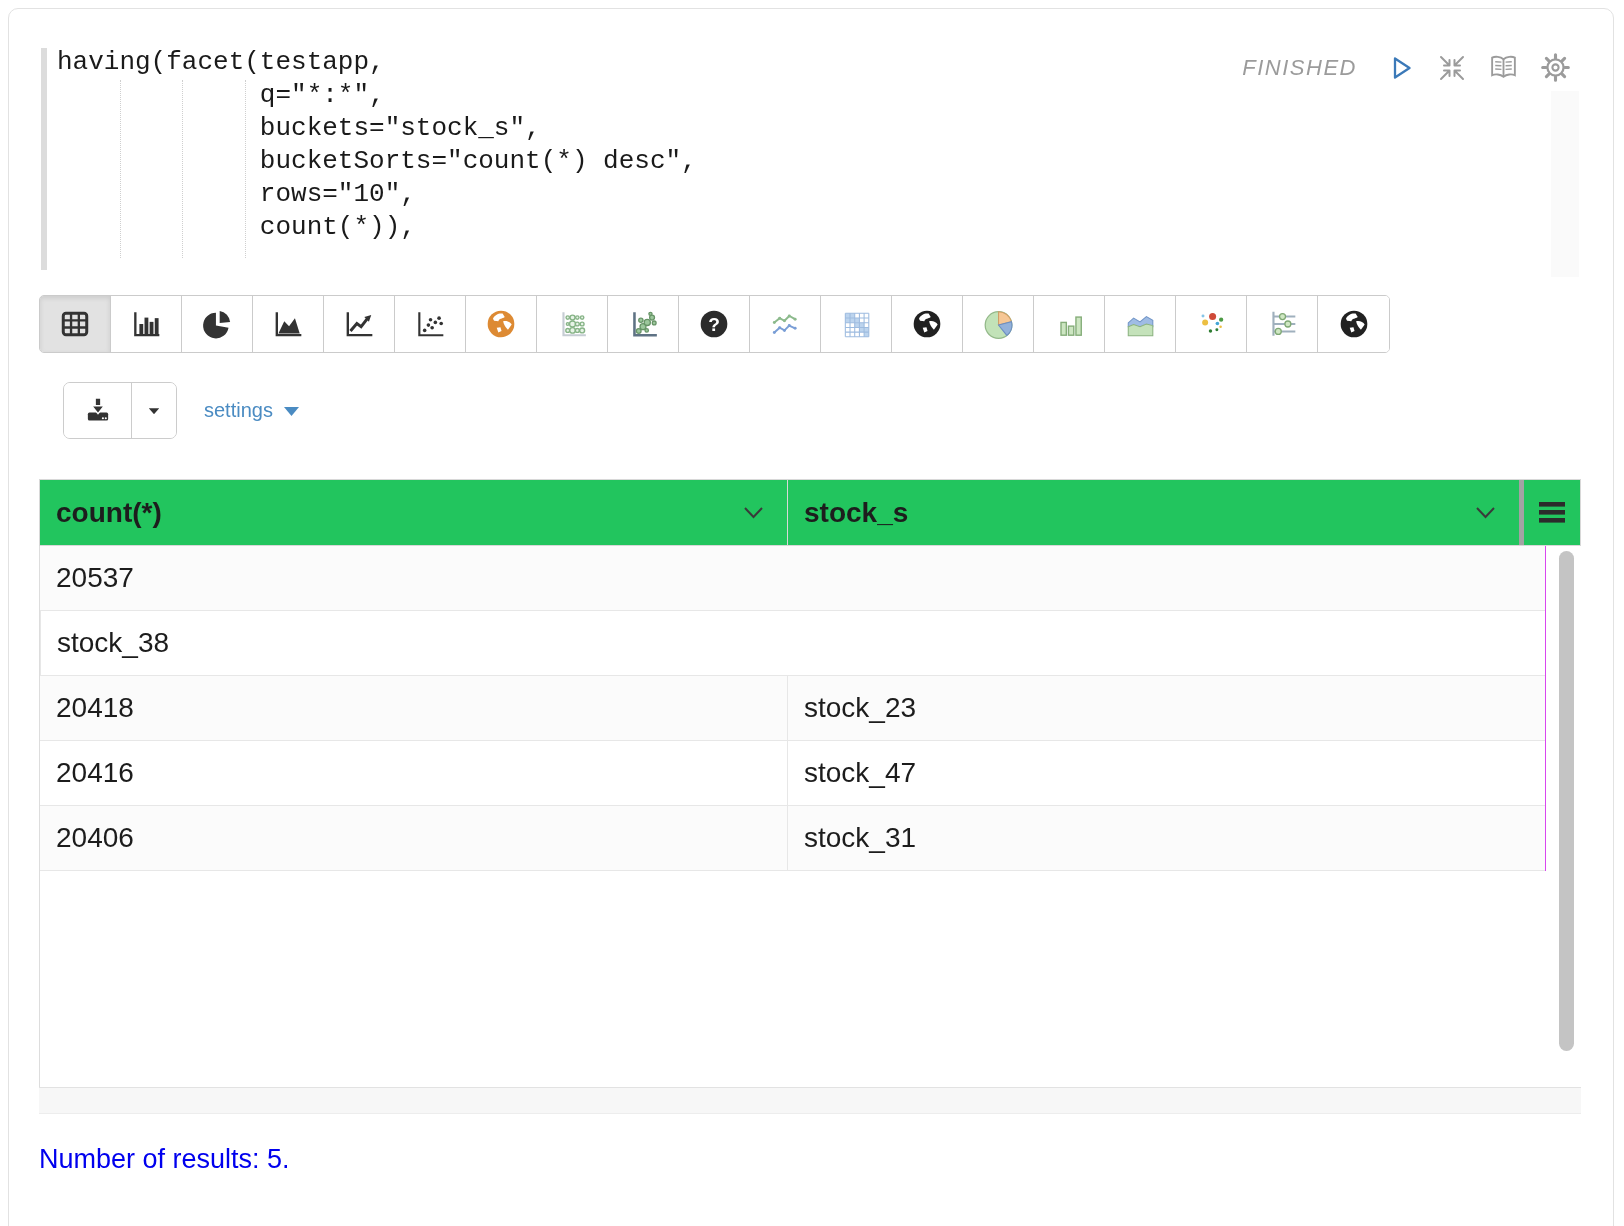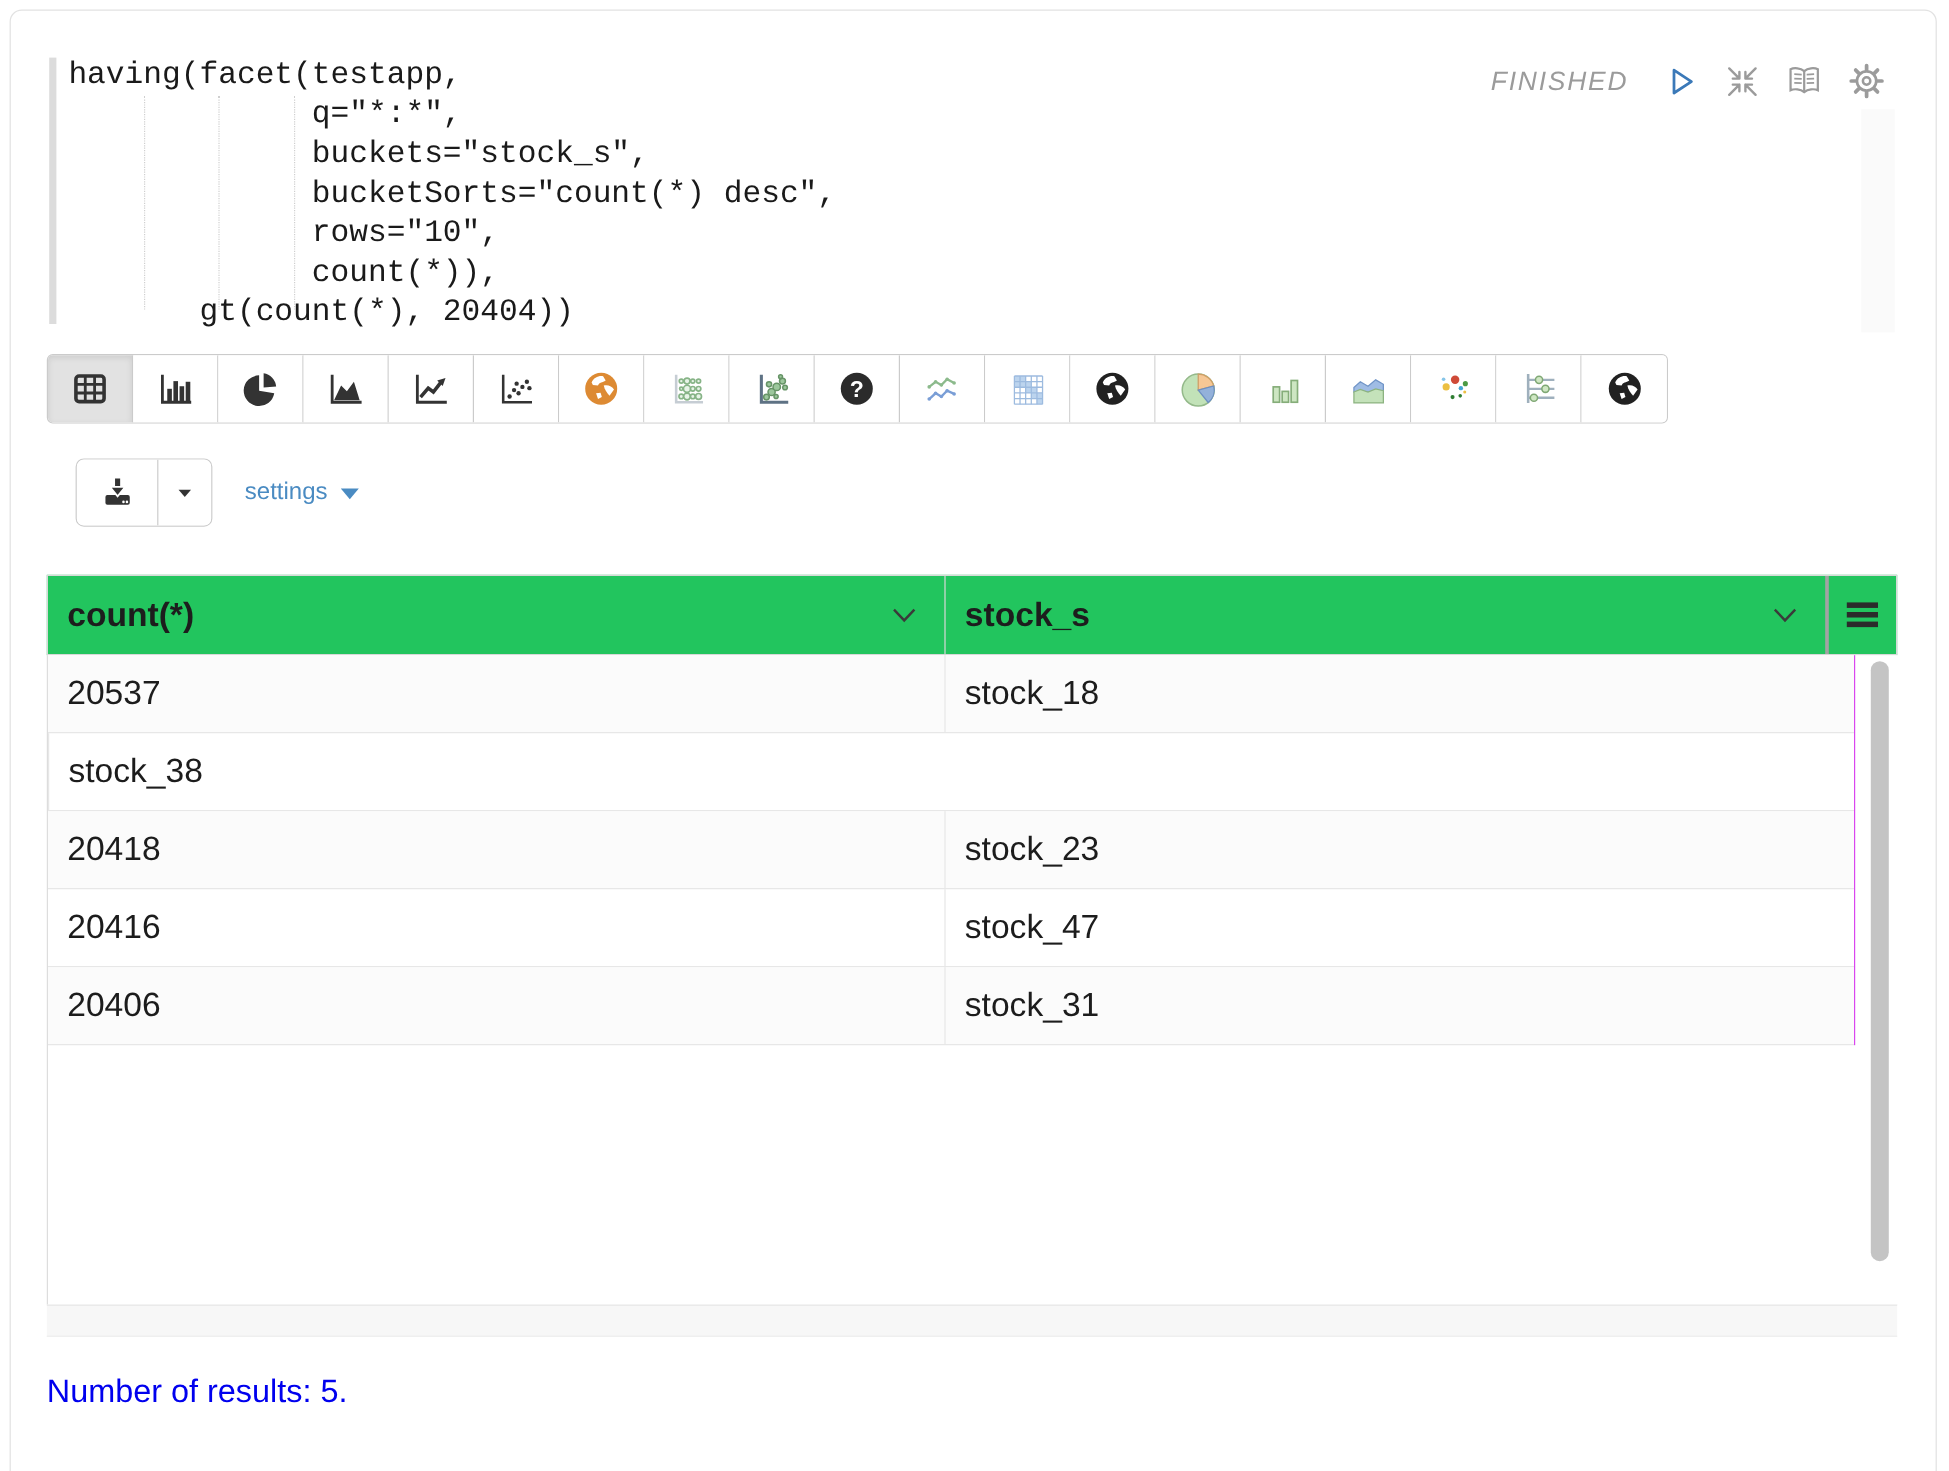--- a/index.html
+++ b/index.html
@@ -36,21 +36,21 @@
   .dl-caret{width:45px;border-left:1px solid #ccc;}
   .settings-link{margin-left:27px;font-size:20px;color:#4a8bc2;display:flex;align-items:center;
                  gap:10px;cursor:pointer;text-decoration:none;}
 
   
   .table-wrapper{margin:40px 0 0 30px;width:1542px;}
   .thead{display:flex;height:67px;background:#22c55e;border:1px solid #d8d8d8;box-sizing:border-box;}
   .th{display:flex;align-items:center;justify-content:space-between;height:100%;
       box-sizing:border-box;padding:0 22px 0 16px;font-weight:bold;font-size:28px;color:#1d1d1d;cursor:pointer;}
   .th1{width:748px;border-right:1px solid #d8d8d8;}
-  .th2{flex:1;border-right:3px solid #a3a3a3;}
+  .th2{flex:1;border-right:5px solid #a3a3a3;}
   .th-menu{width:56px;height:100%;display:flex;align-items:center;justify-content:center;cursor:pointer;}
   .tbody{position:relative;height:541px;border-left:1px solid #ddd;box-sizing:border-box;background:#fff;}
   .rows{width:1506px;border-right:1px solid #d946ef;box-sizing:border-box;}
   .trow{display:flex;height:65px;box-sizing:border-box;border-bottom:1px solid #e7e7e7;
         font-size:28px;color:#1c1c1c;}
   .trow:nth-child(odd){background:#fbfbfb;}
   .cell1{width:747px;box-sizing:border-box;padding-left:16px;display:flex;align-items:center;}
   .cell2{flex:1;box-sizing:border-box;border-left:1px solid #e7e7e7;padding-left:16px;
          display:flex;align-items:center;}
   .vthumb{position:absolute;top:5px;right:7px;width:15px;height:500px;border-radius:8px;
@@ -65,21 +65,21 @@
 
 <div class="page">
 
   
   <div class="editor">
     <div class="gutter-bar"></div>
     <div class="indent-guide ig1"></div>
     <div class="indent-guide ig2"></div>
     <div class="indent-guide ig3"></div>
     <div class="editor-strip"></div>
-    <div class="code-lines"><div>having(facet(testapp,</div><div>             q="*:*",</div><div>             buckets="stock_s",</div><div>             bucketSorts="count(*) desc",</div><div>             rows="10",</div><div>             count(*)),</div><div>       gt(count(*), 20404))</div></div>
+    <div class="code-lines"><div>having(facet(testapp,</div><div>             q="*:*",</div><div>             buckets="stock_s",</div><div>             bucketSorts="count(*) desc",</div><div>             rows="10",</div><div>             count(*)),</div></div>
 
     <div class="status">
       <span class="status-label">FINISHED</span>
       <svg width="30" height="30" viewBox="0 0 30 30">
         <path d="M9 5.5 L23.5 15 L9 24.5 Z" fill="none" stroke="#3b79b8" stroke-width="2.3" stroke-linejoin="round"></path>
       </svg>
       <svg width="30" height="30" viewBox="0 0 30 30" stroke="#9b9b9b" stroke-width="2" stroke-linecap="round" fill="none">
         <path d="M4 4 L12.5 12.5 M12.5 12.5 V7 M12.5 12.5 H7"></path>
         <path d="M26 4 L17.5 12.5 M17.5 12.5 V7 M17.5 12.5 H23"></path>
         <path d="M4 26 L12.5 17.5 M12.5 17.5 V23 M12.5 17.5 H7"></path>
@@ -345,21 +345,20 @@
           <rect x="1" y="1" width="26" height="4.6" fill="#2b2b2b"></rect>
           <rect x="1" y="9" width="26" height="4.6" fill="#2b2b2b"></rect>
           <rect x="1" y="17" width="26" height="4.6" fill="#2b2b2b"></rect>
         </svg>
       </div>
     </div>
     <div class="tbody">
       <div class="rows">
           <div class="trow">
             <div class="cell1">20537</div>
-            <div class="cell2">stock_18</div>
           </div>
           <div class="trow">
             <div class="cell2">stock_38</div>
           </div>
           <div class="trow">
             <div class="cell1">20418</div>
             <div class="cell2">stock_23</div>
           </div>
           <div class="trow">
             <div class="cell1">20416</div>

